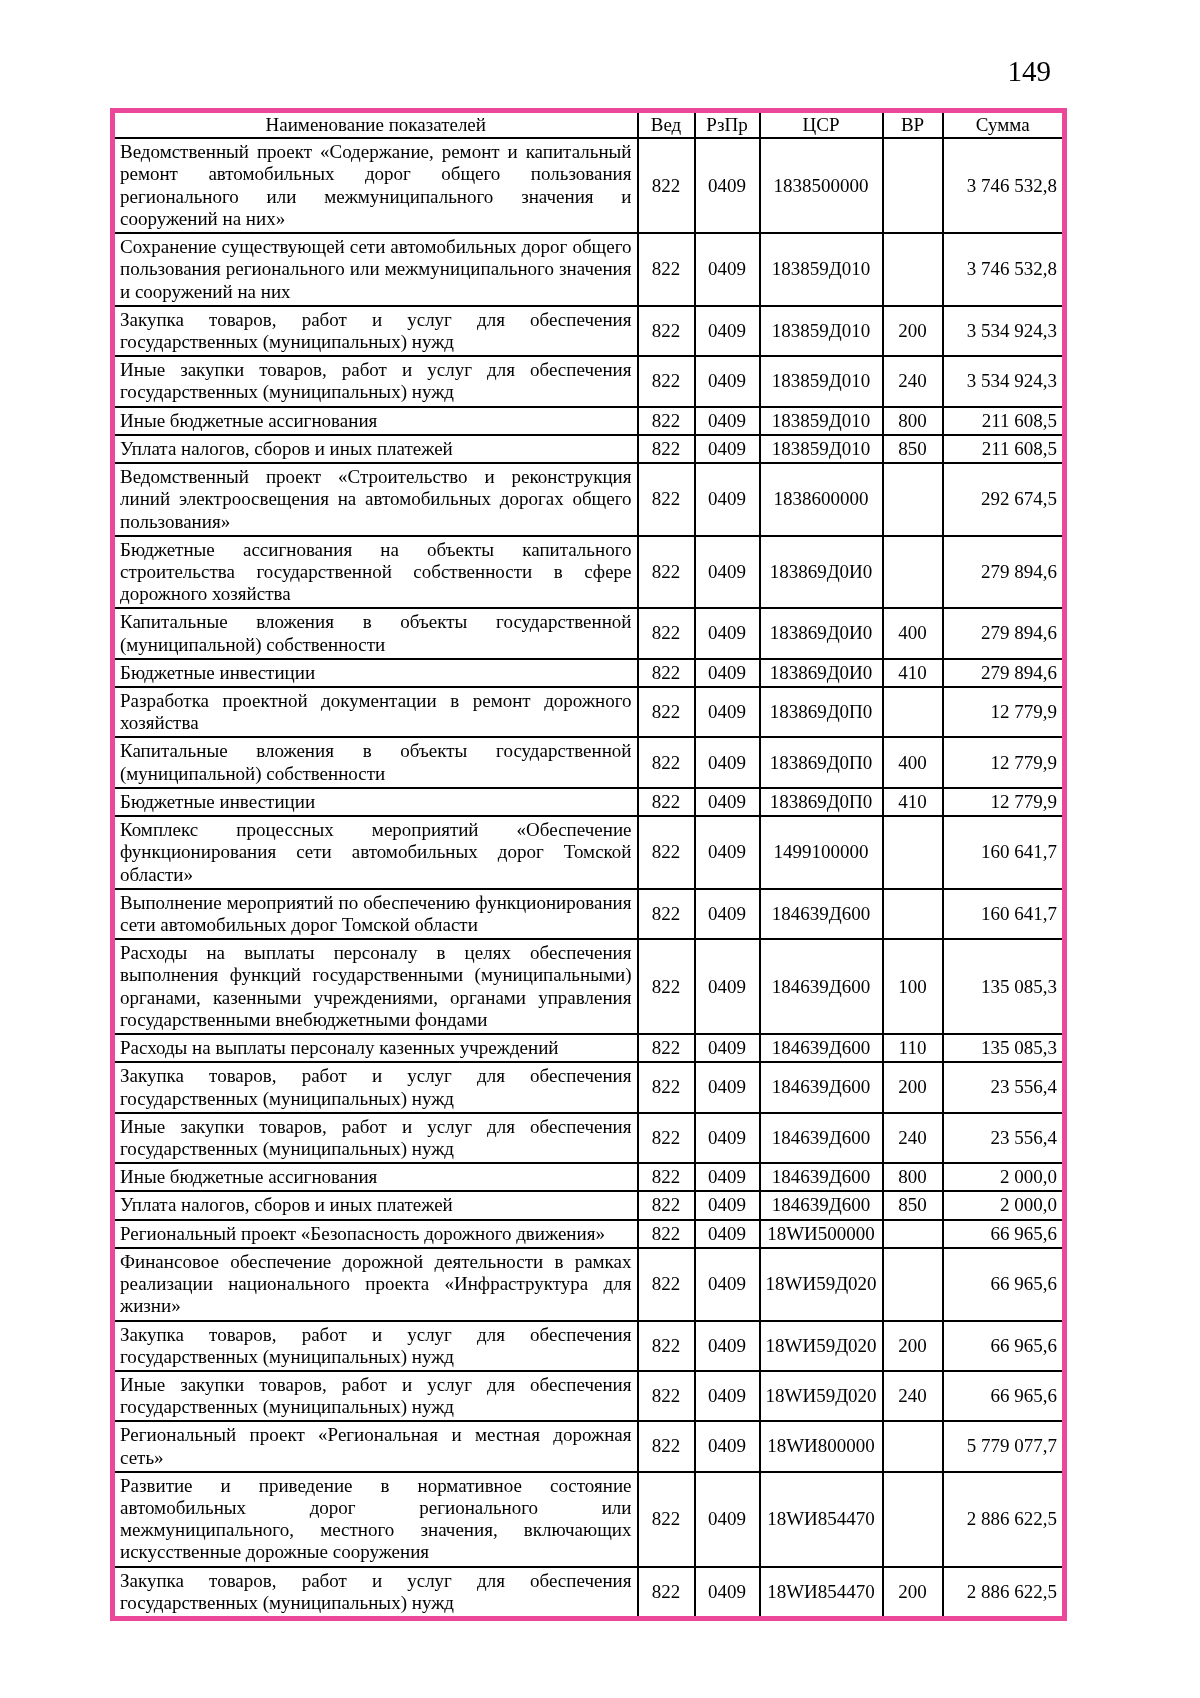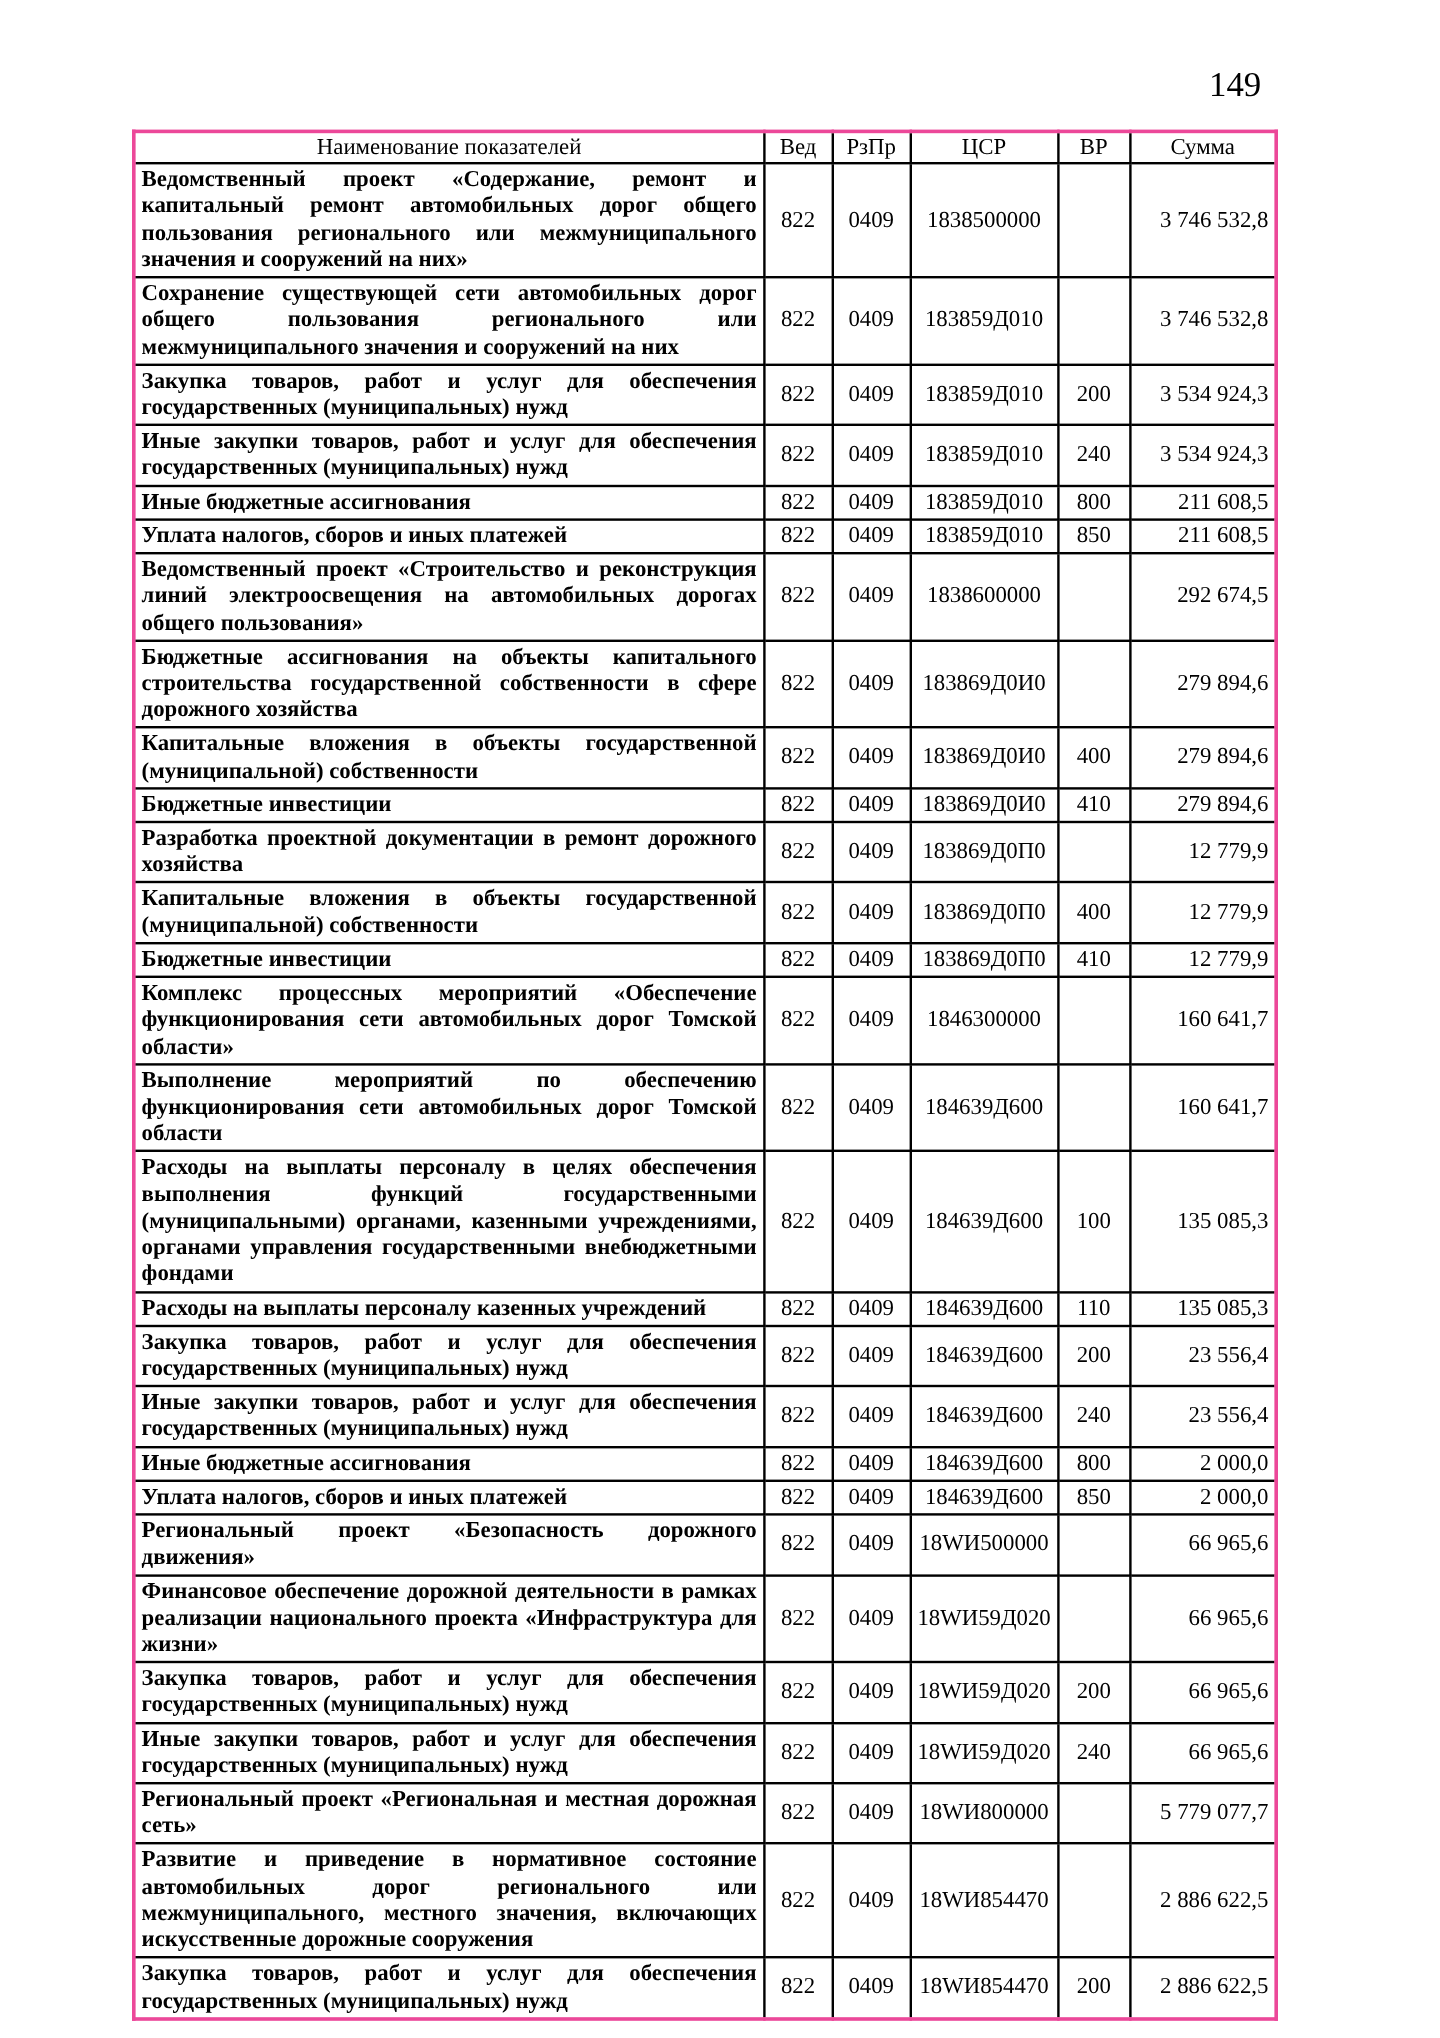--- a/index.html
+++ b/index.html
@@ -23,42 +23,41 @@
     font-size: 29px;
     line-height: 1.1;
   }
   table.budget {
     position: absolute;
     left: 110px;
     top: 108px;
     width: 952px;
     border-collapse: collapse;
     table-layout: fixed;
-    border: 3px solid #ec4899;
+    border: 5px solid #ec4899;
   }
   table.budget th,
   table.budget td {
     border: 2px solid #000000;
     font-size: 19px;
     line-height: 1.17;
     vertical-align: middle;
     padding: 2px 5px;
     overflow: hidden;
   }
   table.budget th {
     font-weight: normal;
     text-align: center;
     padding: 1px 4px;
   }
   td.cell-name {
     text-align: justify;
     text-align-last: left;
     padding-left: 8px;
     padding-right: 8px;
-    font-weight: bold;
   }
   td.cell-center {
     text-align: center;
     white-space: nowrap;
   }
   td.cell-sum {
     text-align: right;
     white-space: nowrap;
     padding-right: 4px;
   }
@@ -191,21 +190,21 @@
           <td class="cell-center">822</td>
           <td class="cell-center">0409</td>
           <td class="cell-center">183869Д0П0</td>
           <td class="cell-center">410</td>
           <td class="cell-sum">12 779,9</td>
         </tr>
         <tr>
           <td class="cell-name">Комплекс процессных мероприятий «Обеспечение функционирования сети автомобильных дорог Томской области»</td>
           <td class="cell-center">822</td>
           <td class="cell-center">0409</td>
-          <td class="cell-center">1846300000</td>
+          <td class="cell-center">1499100000</td>
           <td class="cell-center"></td>
           <td class="cell-sum">160 641,7</td>
         </tr>
         <tr>
           <td class="cell-name">Выполнение мероприятий по обеспечению функционирования сети автомобильных дорог Томской области</td>
           <td class="cell-center">822</td>
           <td class="cell-center">0409</td>
           <td class="cell-center">184639Д600</td>
           <td class="cell-center"></td>
           <td class="cell-sum">160 641,7</td>

